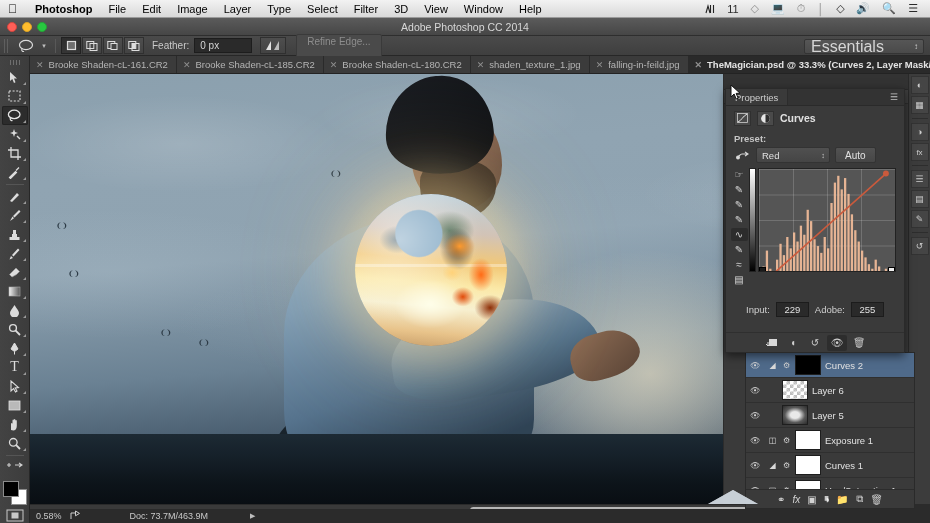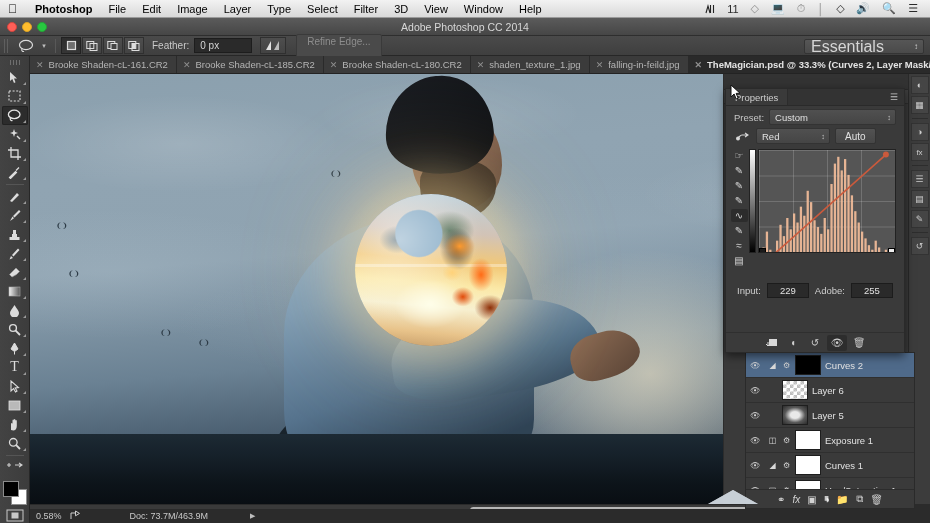--- a/index.html
+++ b/index.html
@@ -302,21 +302,21 @@
     color: #c2c2c2; font-size: 9px; }
   .props-head {
     height: 24px; display: flex; align-items: center; gap: 6px; padding: 0 8px;
   }
   .mini-ico {
     width: 17px; height: 15px; background: #4a4a4a; border: 1px solid #303030;
     display: flex; align-items: center; justify-content: center;
   }
   .props-head .ttl { font-size: 10.5px; color: #e0e0e0; font-weight: bold; }
   .row { display: flex; align-items: center; padding: 0 8px; margin-top: 3px; gap: 5px; }
-  .row .rl { font-size: 9.5px; color: #c5c5c5; }
+  .row .rl { font-size: 9.5px; color: #c5c5c5; font-weight: bold; }
   .sel-ctl {
     position: relative; height: 16px; background: linear-gradient(#505050,#454545);
     border: 1px solid #333; border-radius: 2px;
     font-size: 9.5px; color: #e0e0e0; line-height: 15px; padding-left: 5px;
   }
   .sel-ctl:after { content: "\2195"; position: absolute; right: 4px; top: 0; font-size: 7.5px; color: #cfcfcf; }
   .btn-auto {
     height: 16px; padding: 0 9px; background: linear-gradient(#525252,#464646);
     border: 1px solid #333; border-radius: 2px; font-size: 10px; color: #e2e2e2; line-height: 15px; text-align: right;
   }
@@ -339,21 +339,21 @@
     background-image:
       linear-gradient(to right, rgba(255,255,255,.17) 1px, transparent 1px),
       linear-gradient(to bottom, rgba(255,255,255,.17) 1px, transparent 1px);
     background-size: 25% 25%;
   }
   .graph svg { position: absolute; inset: 0; }
   .handle { position: absolute; width: 7px; height: 7px; background: #1a1a1a; border: 1px solid #000; }
   .handle.w { background: #efefef; }
   .io-row { display: flex; align-items: center; justify-content: center; gap: 6px; margin-top: 16px; }
   .io-row .iol { font-size: 9.5px; color: #cfcfcf; }
-  .io-box { width: 42px; height: 15px; background: #2a2a2a; border: 1px solid #1c1c1c;
+  .io-box { width: 33px; height: 15px; background: #2a2a2a; border: 1px solid #1c1c1c;
     color: #e0e0e0; font-size: 9.5px; line-height: 14px; text-align: center; }
   .props-foot {
     position: absolute; left: 0; right: 0; bottom: 0; height: 20px;
     display: flex; align-items: center; justify-content: center; gap: 2px;
     background: #3a3a3a; border-top: 1px solid #2f2f2f;
   }
   .props-foot .fi { width: 20px; height: 16px; display: flex; align-items: center; justify-content: center;
     color: #cfcfcf; font-size: 10px; border-radius: 2px; }
   .props-foot .fi.on { background: #2d2d2d; }
 
@@ -801,24 +801,38 @@
       <span>🗑</span>
     </div>
   </div>
 
   <div class="props">
     <div class="props-tabrow">
       <div class="props-tab">Properties</div>
       <div class="panel-menu">☰</div>
     </div>
 
+    <div class="props-head">
+      <span class="mini-ico">
+        <svg width="11" height="10" viewBox="0 0 11 10">
+            <rect x=".5" y=".5" width="10" height="9" fill="none" stroke="#cfcfcf" stroke-width=".8"></rect>
+            <path d="M1 9 C4 8 6 3 10 1" stroke="#e8e8e8" stroke-width="1" fill="none"></path>
+          </svg>
+      </span>
+      <span class="mini-ico">
+        <svg width="11" height="11" viewBox="0 0 11 11">
+            <circle cx="5.5" cy="5.5" r="4.4" fill="#e6e6e6"></circle>
+            <path d="M5.5 1.2 A4.3 4.3 0 0 1 5.5 9.8 Z" fill="#2d2d2d"></path>
+          </svg>
+      </span>
+      <span class="ttl">Curves</span>
+    </div>
 
     <div class="row">
       <span class="rl">Preset:</span>
-      <span class="sel-ctl" style="flex:1">Custom</span>
     </div>
 
     <div class="row">
       <span class="mini-ico" style="background:none;border:none">
         <svg width="15" height="13" viewBox="0 0 15 13">
             <path d="M2 8 C4 8 5 5 7 5 L12 5 M10 3 L13 5 L10 7" stroke="#d8d8d8" stroke-width="1.1" fill="none"></path>
             <circle cx="3" cy="8.5" r="2" fill="#d8d8d8"></circle>
           </svg>
       </span>
       <span class="sel-ctl" style="width:74px">Red</span>

